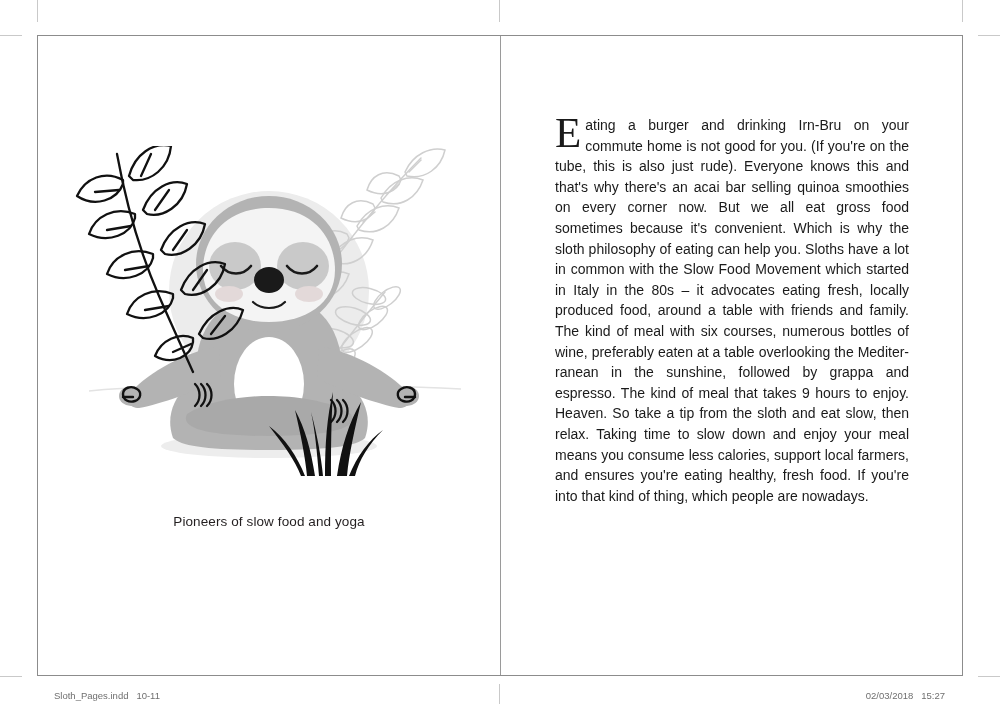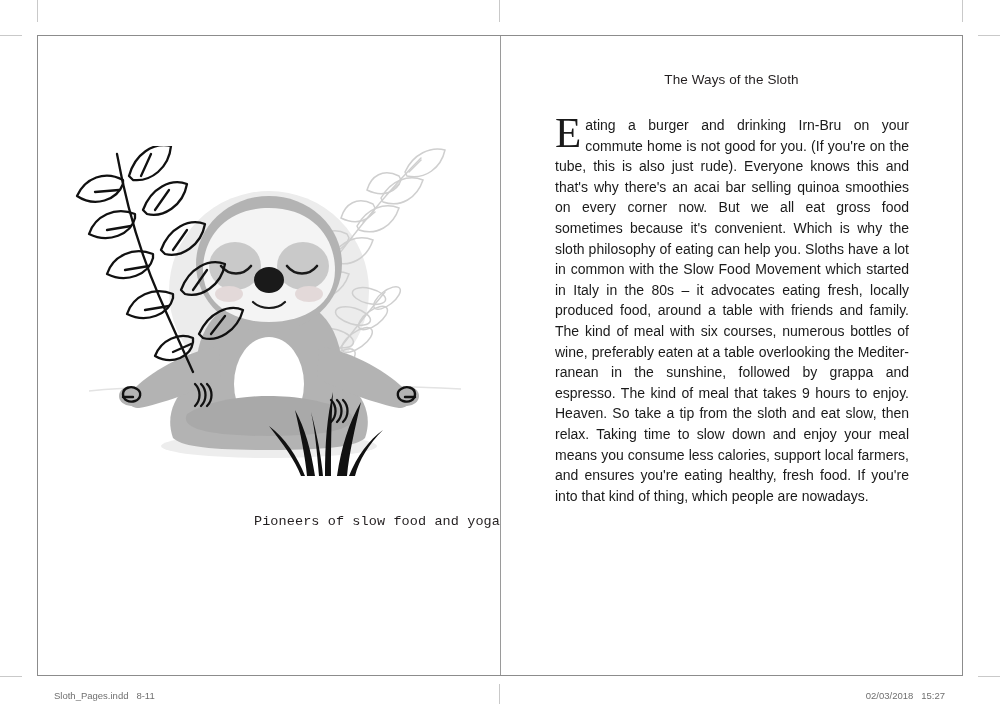--- a/index.html
+++ b/index.html
@@ -49,22 +49,22 @@
     width: 100%;
     height: 360px;
   }
   .illus-wrap svg { display: block; margin: 0 auto; }
 
   .caption {
     position: absolute;
     top: 478px;
     left: 0;
     width: 100%;
-    text-align: right;
-    font-family: Liberation Mono, monospace;
+    text-align: center;
+    font-family: Liberation Sans, sans-serif;
     font-size: 13.5px;
     color: #231f20;
     letter-spacing: .1px;
   }
 
   
   .running-head {
     position: absolute;
     top: 36px;
     left: 0;
@@ -268,25 +268,24 @@
           <path d="M250 330 C248 306 246 284 242 266 C248 288 252 310 254 330 Z"></path>
         </g>
       </svg>
     </div>
 
     <div class="caption">Pioneers of slow food and yoga</div>
   </div>
 
   <div class="page page-right">
 
-    <div class="running-head">The Ways of the Sloth</div>
 
     <div class="body-col">
       <p class="body-text">Eating a burger and drinking Irn-Bru on your commute home is not good for you. (If you're on the tube, this is also just rude). Everyone knows this and that's why there's an acai bar selling quinoa smoothies on every corner now. But we all eat gross food sometimes because it's convenient. Which is why the sloth philosophy of eating can help you. Sloths have a lot in common with the Slow Food Movement which started in Italy in the 80s – it advocates eating fresh, locally produced food, around a table with friends and family. The kind of meal with six courses, numerous bottles of wine, preferably eaten at a table overlooking the Mediter­ranean in the sunshine, followed by grappa and espresso. The kind of meal that takes 9 hours to enjoy. Heaven. So take a tip from the sloth and eat slow, then relax. Taking time to slow down and enjoy your meal means you consume less calories, support local farmers, and ensures you're eating healthy, fresh food. If you're into that kind of thing, which people are nowadays.</p>
     </div>
 
   </div>
 </div>
 
 <div class="print-footer">
-  <div class="pf-left">Sloth_Pages.indd   8-11</div>
+  <div class="pf-left">Sloth_Pages.indd   10-11</div>
   <div class="pf-right">02/03/2018   15:27</div>
 </div>
 
 </body></html>

